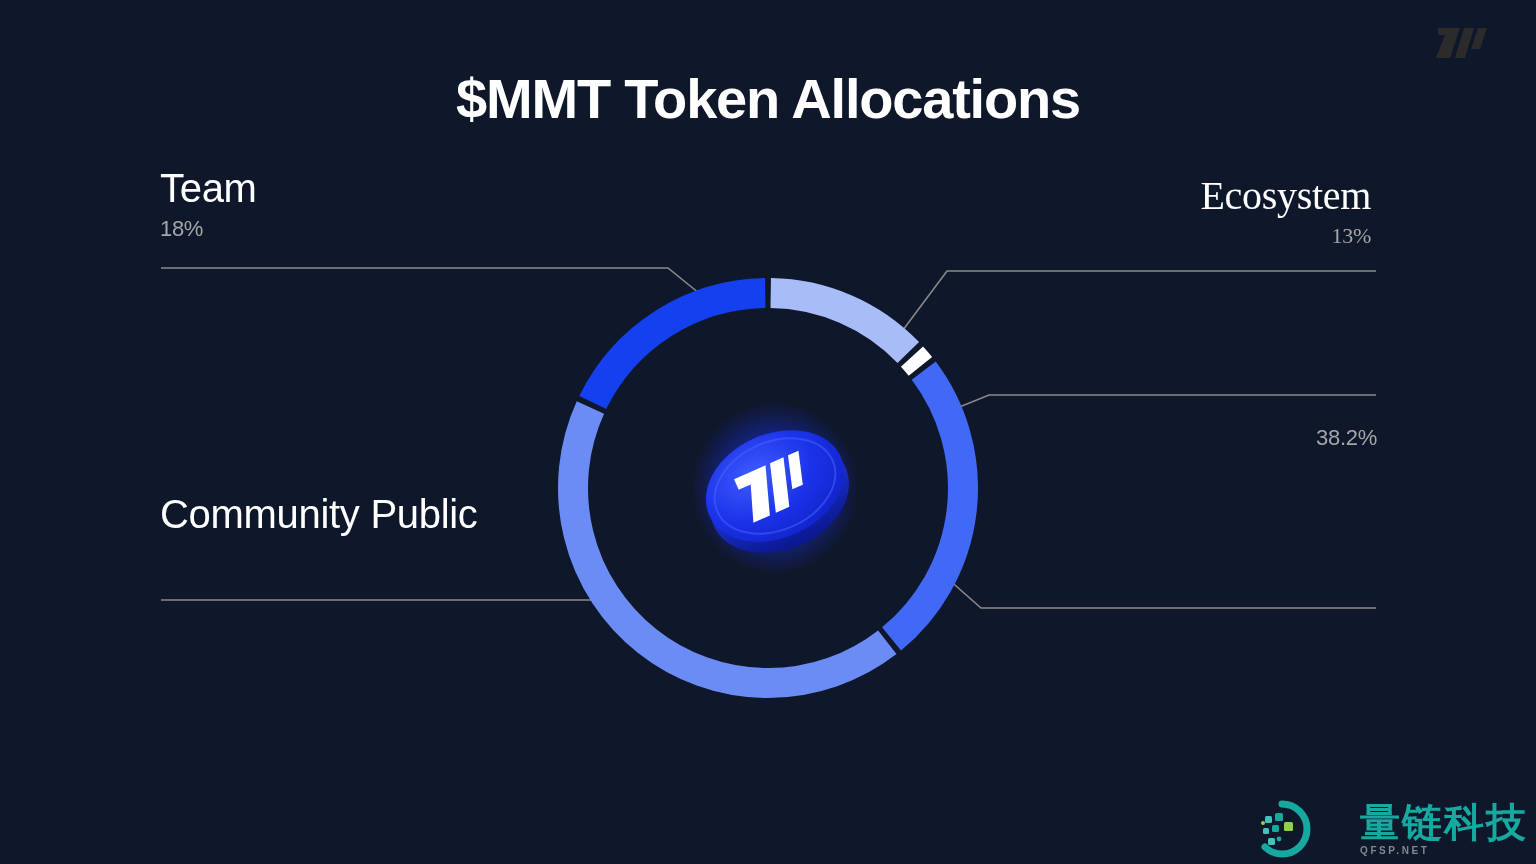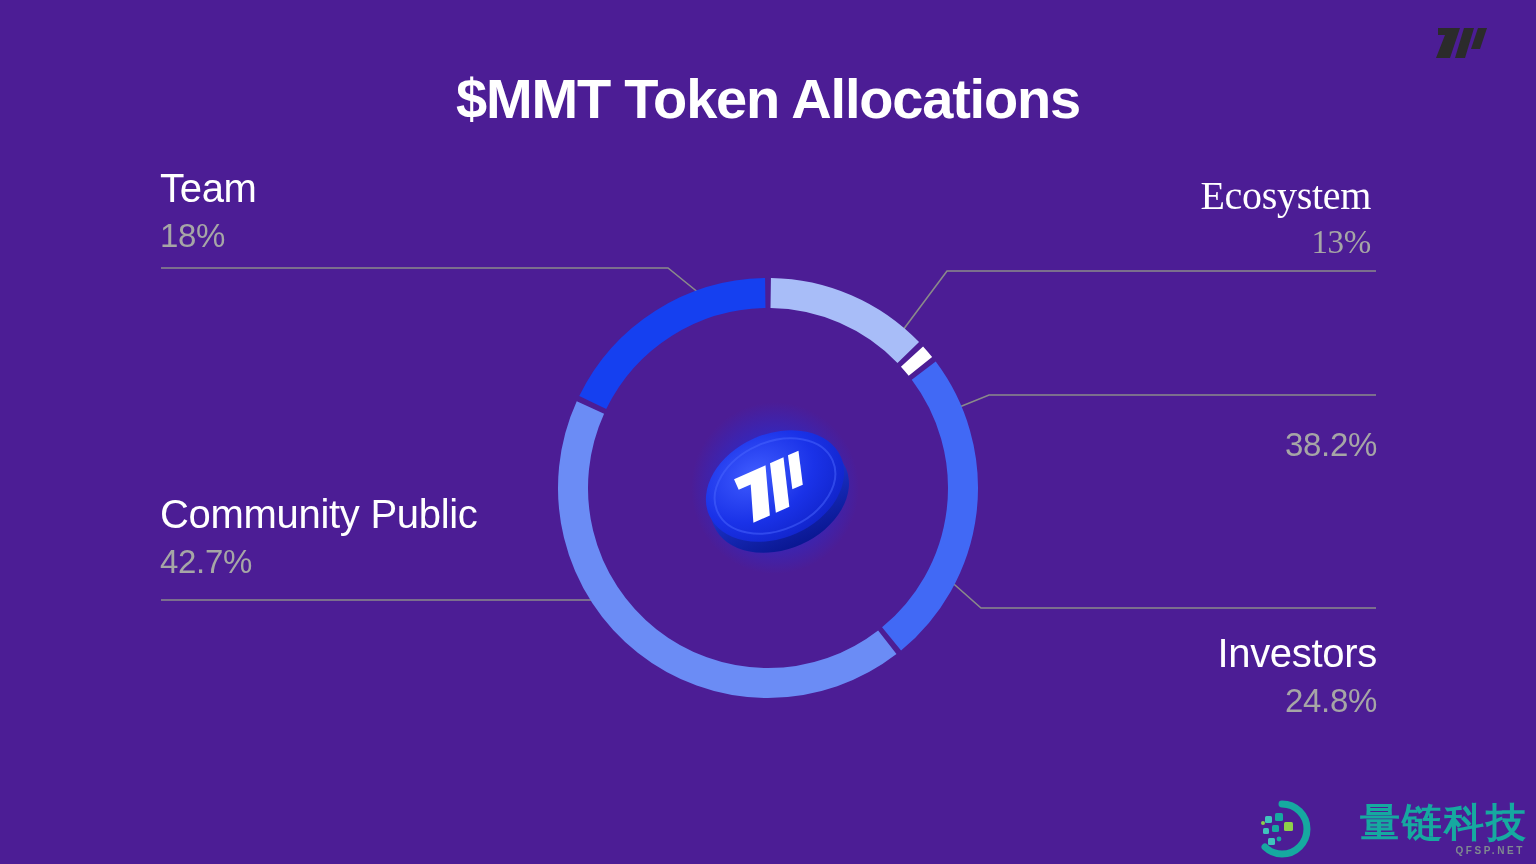--- a/index.html
+++ b/index.html
@@ -1,21 +1,21 @@
 <!DOCTYPE html>
 <html><head>
 <meta charset="utf-8">
 <style>
   html,body{margin:0;padding:0;background:#000;}
   body{
     width:1536px;height:864px;overflow:hidden;position:relative;
     font-family:"Liberation Sans","DejaVu Sans",sans-serif;
     -webkit-font-smoothing:antialiased;
   }
-  .stage{position:absolute;inset:0;background:#4c1d95;}
+  .stage{position:absolute;inset:0;background:#0f172a;}
 
   
   .brand-mark{position:absolute;top:22px;right:46px;width:56px;height:42px;}
 
   
   .title{
     position:absolute;top:68px;left:0;width:100%;
     text-align:center;color:#ffffff;
     font-size:56px;font-weight:700;letter-spacing:-1.2px;
     line-height:1.1;
@@ -34,39 +34,39 @@
   
   .leaders{position:absolute;inset:0;width:1536px;height:864px;}
 
   
   .label{position:absolute;white-space:nowrap;}
   .label .name{
     display:block;color:#ffffff;font-size:40px;font-weight:400;
     letter-spacing:-0.3px;line-height:1.28;
   }
   .label .pct{
-    display:block;color:#a6a6a6;font-size:33px;font-weight:400;
+    display:block;color:#a6a6a6;font-size:22px;font-weight:400;
     letter-spacing:-0.3px;line-height:1.32;
   }
   .label.left{text-align:left;}
   .label.right{text-align:right;}
 
   .lbl-team{left:160px;top:163px;}
   .lbl-community{left:160px;top:489px;}
   .lbl-ecosystem{right:165px;top:170px;font-family:Liberation Serif, serif;}
   .lbl-public{right:159px;top:423px;}
   .lbl-investors{right:159px;top:628px;}
 
   
   .wm{
     position:absolute;right:8px;bottom:6px;
     display:flex;align-items:center;gap:10px;
   }
   .wm-logo{width:58px;height:58px;}
-  .wm-text{display:flex;flex-direction:column;align-items:flex-end;line-height:1;margin-left:39px;}
+  .wm-text{display:flex;flex-direction:column;line-height:1;margin-left:39px;}
   .wm-cn{
     color:#16a9a0;font-size:40px;font-weight:700;letter-spacing:2px;
     font-family:"DejaVu Sans","Liberation Sans",sans-serif;
   }
   .wm-url{
     color:#7f8a90;font-size:10px;font-weight:700;letter-spacing:2.6px;
     margin-top:4px;margin-right:3px;
   }
 </style>
 </head>
@@ -146,36 +146,31 @@
     </svg>
   </div>
 
   <div class="label left lbl-team">
     <span class="name">Team</span>
     <span class="pct">18%</span>
   </div>
 
   <div class="label left lbl-community">
     <span class="name">Community Public</span>
-    <span class="pct">42.7%</span>
   </div>
 
   <div class="label right lbl-ecosystem">
     <span class="name">Ecosystem</span>
     <span class="pct">13%</span>
   </div>
 
   <div class="label right lbl-public">
     <span class="pct">38.2%</span>
   </div>
 
-  <div class="label right lbl-investors">
-    <span class="name">Investors</span>
-    <span class="pct">24.8%</span>
-  </div>
 
   <div class="wm">
     <div class="wm-logo">
       <svg viewBox="0 0 58 58" xmlns="http://www.w3.org/2000/svg">
         <path d="M29 4a25 25 0 0 1 0 50 25 25 0 0 1-17-7" fill="none" stroke="#16a9a0" stroke-width="7" stroke-linecap="round"></path>
         <rect x="12" y="16" width="7" height="7" rx="1.5" fill="#3fc4bd"></rect>
         <rect x="22" y="13" width="8" height="8" rx="1.5" fill="#16a9a0"></rect>
         <rect x="31" y="22" width="9" height="9" rx="1.5" fill="#8ed04a"></rect>
         <rect x="19" y="25" width="7" height="7" rx="1.5" fill="#16a9a0"></rect>
         <rect x="10" y="28" width="6" height="6" rx="1.5" fill="#3fc4bd"></rect>

